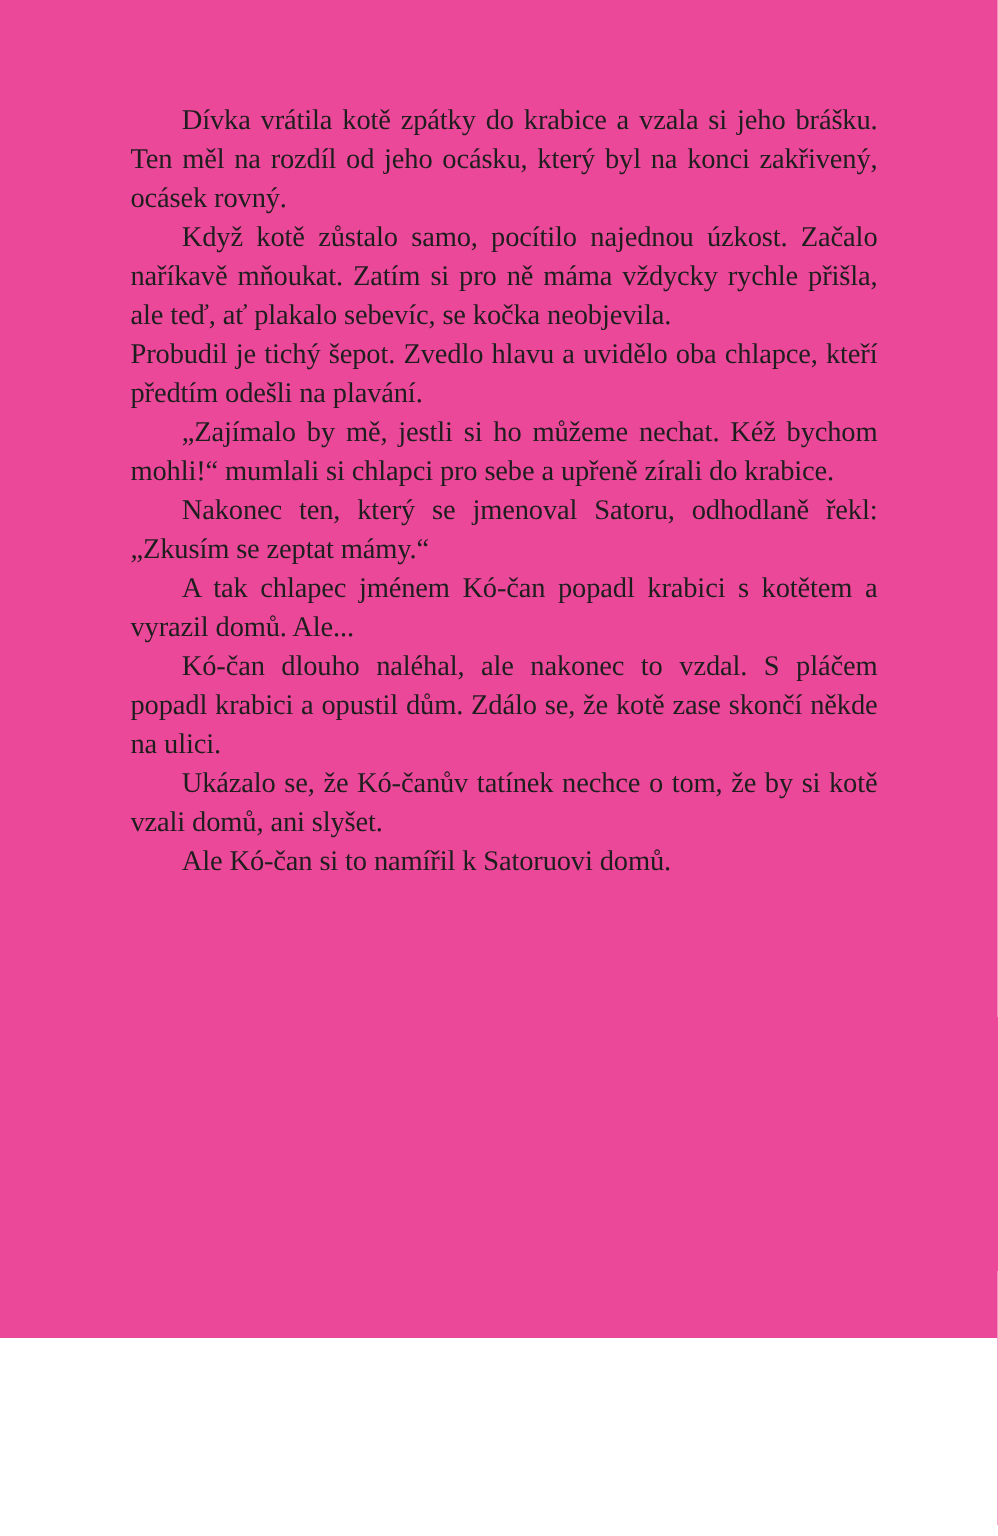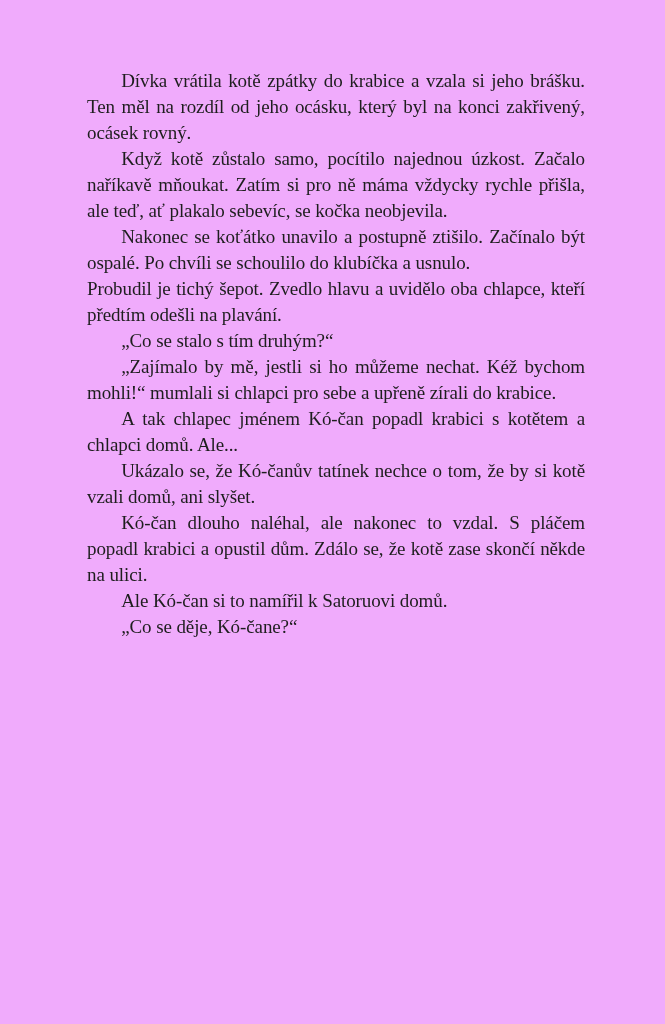--- a/index.html
+++ b/index.html
@@ -8,22 +8,22 @@
     height: 1024px;
     overflow: hidden;
   }
   body {
     background: #ffffff;
     font-family: "Liberation Serif", "DejaVu Serif", serif;
   }
   .page {
     position: relative;
     width: 665px;
-    height: 1024px;
-    background: #f0abfc;
+    height: 892px;
+    background: #ec4899;
   }
   .text-block {
     position: absolute;
     left: 87px;
     top: 68px;
     width: 498px;
     color: #1e1e1e;
     font-size: 19px;
     line-height: 26px;
     text-align: justify;
@@ -38,23 +38,21 @@
   .text-block p.section-break {
   }
 </style>
 </head>
 <body style="background: rgb(255, 255, 255);">
 
 <div class="page">
   <div class="text-block" id="text-block" style="color: rgb(30, 30, 30);">
       <p>Dívka vrátila kotě zpátky do krabice a vzala si jeho brášku. Ten měl na rozdíl od jeho ocásku, který byl na konci zakřivený, ocásek rovný.</p>
       <p>Když kotě zůstalo samo, pocítilo najednou úzkost. Začalo naříkavě mňoukat. Zatím si pro ně máma vždycky rychle přišla, ale teď, ať plakalo sebevíc, se kočka neobjevila.</p>
-      <p>Nakonec se koťátko unavilo a postupně ztišilo. Začínalo být ospalé. Po chvíli se schoulilo do klubíčka a usnulo.</p>
       <p class="no-indent section-break">Probudil je tichý šepot. Zvedlo hlavu a uvidělo oba chlapce, kteří předtím odešli na plavání.</p>
-      <p>„Co se stalo s tím druhým?“</p>
       <p>„Zajímalo by mě, jestli si ho můžeme nechat. Kéž bychom mohli!“ mumlali si chlapci pro sebe a upřeně zírali do krabice.</p>
-      <p>A tak chlapec jménem Kó-čan popadl krabici s kotětem a chlapci domů. Ale...</p>
+      <p>Nakonec ten, který se jmenoval Satoru, odhodlaně řekl: „Zkusím se zeptat mámy.“</p>
+      <p>A tak chlapec jménem Kó-čan popadl krabici s kotětem a vyrazil domů. Ale...</p>
+      <p>Kó-čan dlouho naléhal, ale nakonec to vzdal. S pláčem popadl krabici a opustil dům. Zdálo se, že kotě zase skončí někde na ulici.</p>
       <p>Ukázalo se, že Kó-čanův tatínek nechce o tom, že by si kotě vzali domů, ani slyšet.</p>
-      <p>Kó-čan dlouho naléhal, ale nakonec to vzdal. S pláčem popadl krabici a opustil dům. Zdálo se, že kotě zase skončí někde na ulici.</p>
       <p>Ale Kó-čan si to namířil k Satoruovi domů.</p>
-      <p>„Co se děje, Kó-čane?“</p>
     </div>
 </div>
 
 </body></html>

